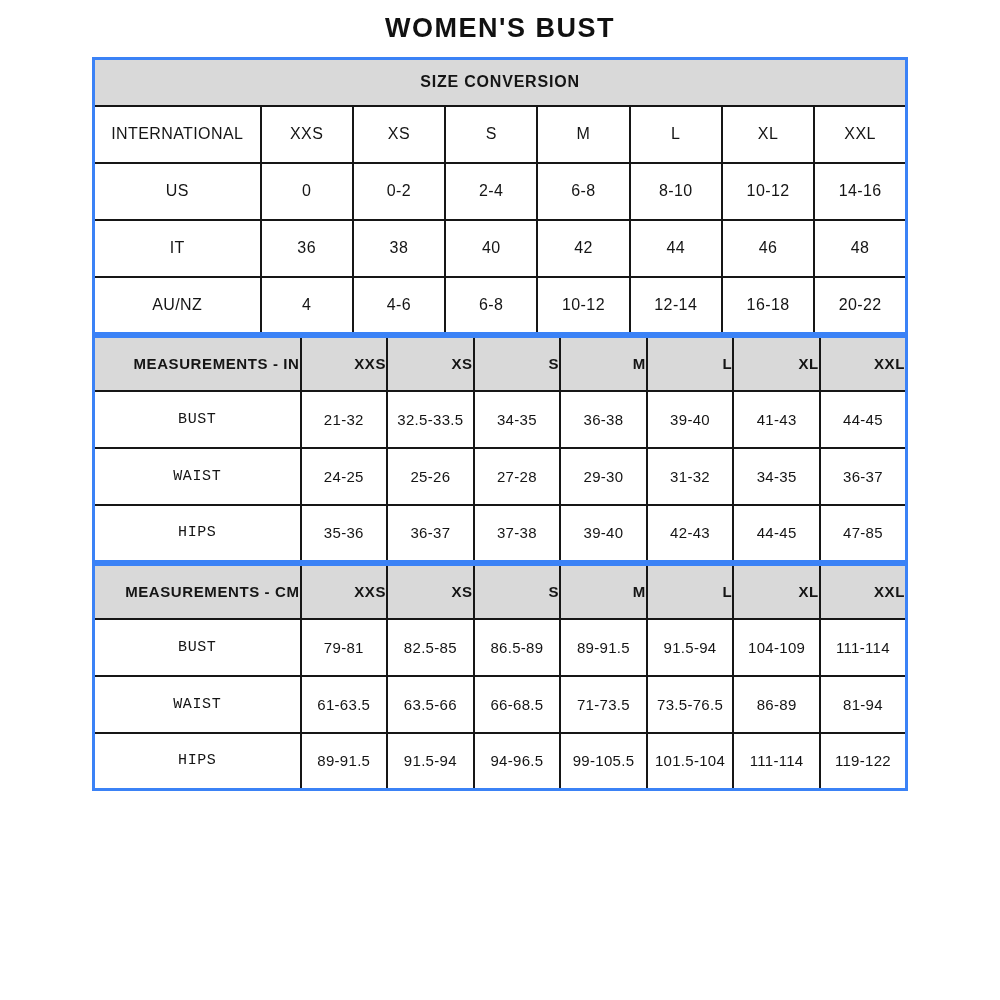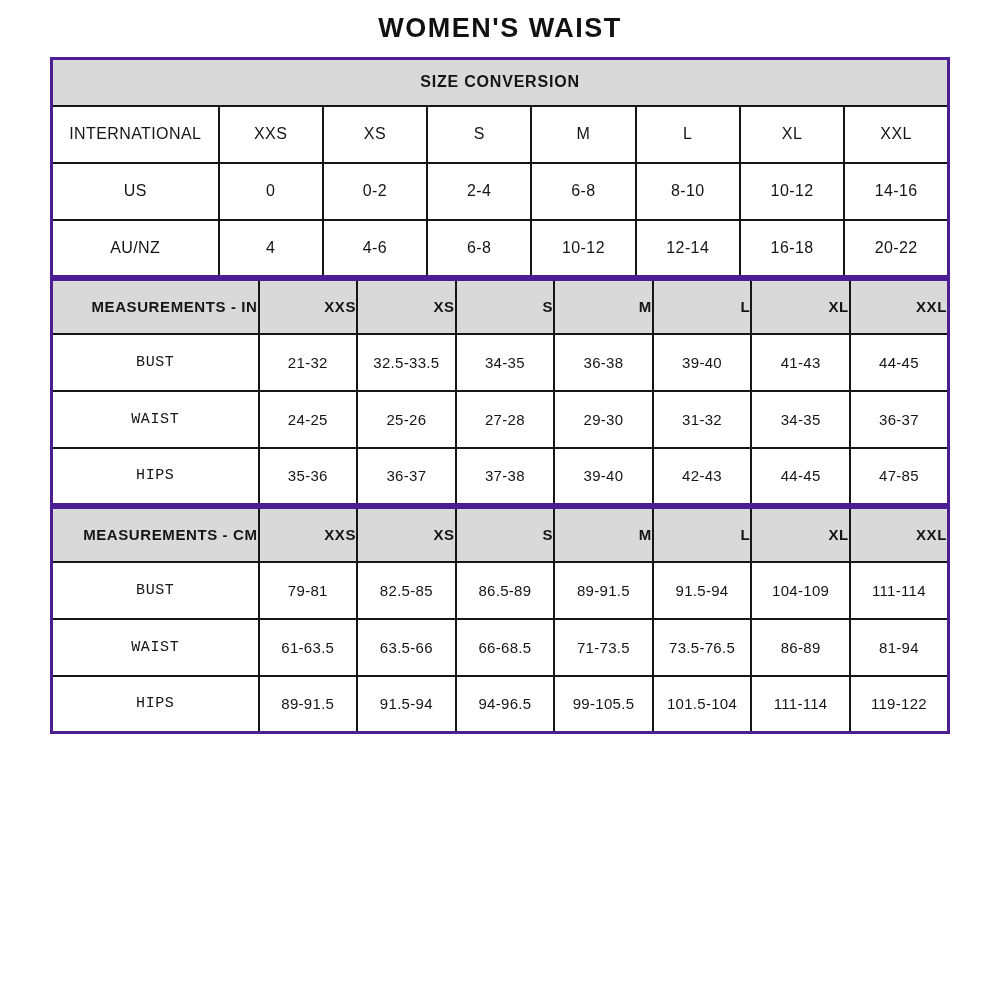--- a/index.html
+++ b/index.html
@@ -14,25 +14,25 @@
   .page { width: 1000px; height: 1000px; padding-top: 13px; }
   .title {
     text-align: center;
     font-size: 27px;
     font-weight: 700;
     letter-spacing: 1.5px;
     color: #111111;
     margin-bottom: 13px;
   }
   table.tbl {
-    width: 900px;
+    width: 816px;
     margin: 0 auto;
     border-collapse: collapse;
     table-layout: fixed;
-    border: 3px solid #4c1d95;
+    border: 3px solid #3b82f6;
   }
   table.tbl th, table.tbl td {
     border: 2px solid #161616;
     text-align: center;
     vertical-align: middle;
     color: #151515;
     overflow: hidden;
   }
   th.band {
     background: #d9d9d9;
@@ -56,21 +56,21 @@
     text-align: right;
   }
   .tm td { height: 57px; font-size: 15px; font-weight: 400; letter-spacing: 0.3px; }
   .tm td.lbl { font-size: 15px; letter-spacing: 0.6px; font-family: Liberation Mono, monospace; }
 </style>
 </head>
 <body>
 
 <div class="page">
 
-  <h1 class="title">WOMEN'S WAIST</h1>
+  <h1 class="title">WOMEN'S BUST</h1>
 
   <table class="tbl t1">
     <colgroup>
         <col class="first">
         <col>
         <col>
         <col>
         <col>
         <col>
         <col>
@@ -94,20 +94,30 @@
         <td>US</td>
         <td>0</td>
         <td>0-2</td>
         <td>2-4</td>
         <td>6-8</td>
         <td>8-10</td>
         <td>10-12</td>
         <td>14-16</td>
       </tr>
       <tr>
+        <td>IT</td>
+        <td>36</td>
+        <td>38</td>
+        <td>40</td>
+        <td>42</td>
+        <td>44</td>
+        <td>46</td>
+        <td>48</td>
+      </tr>
+      <tr>
         <td>AU/NZ</td>
         <td>4</td>
         <td>4-6</td>
         <td>6-8</td>
         <td>10-12</td>
         <td>12-14</td>
         <td>16-18</td>
         <td>20-22</td>
       </tr>
     </tbody>

